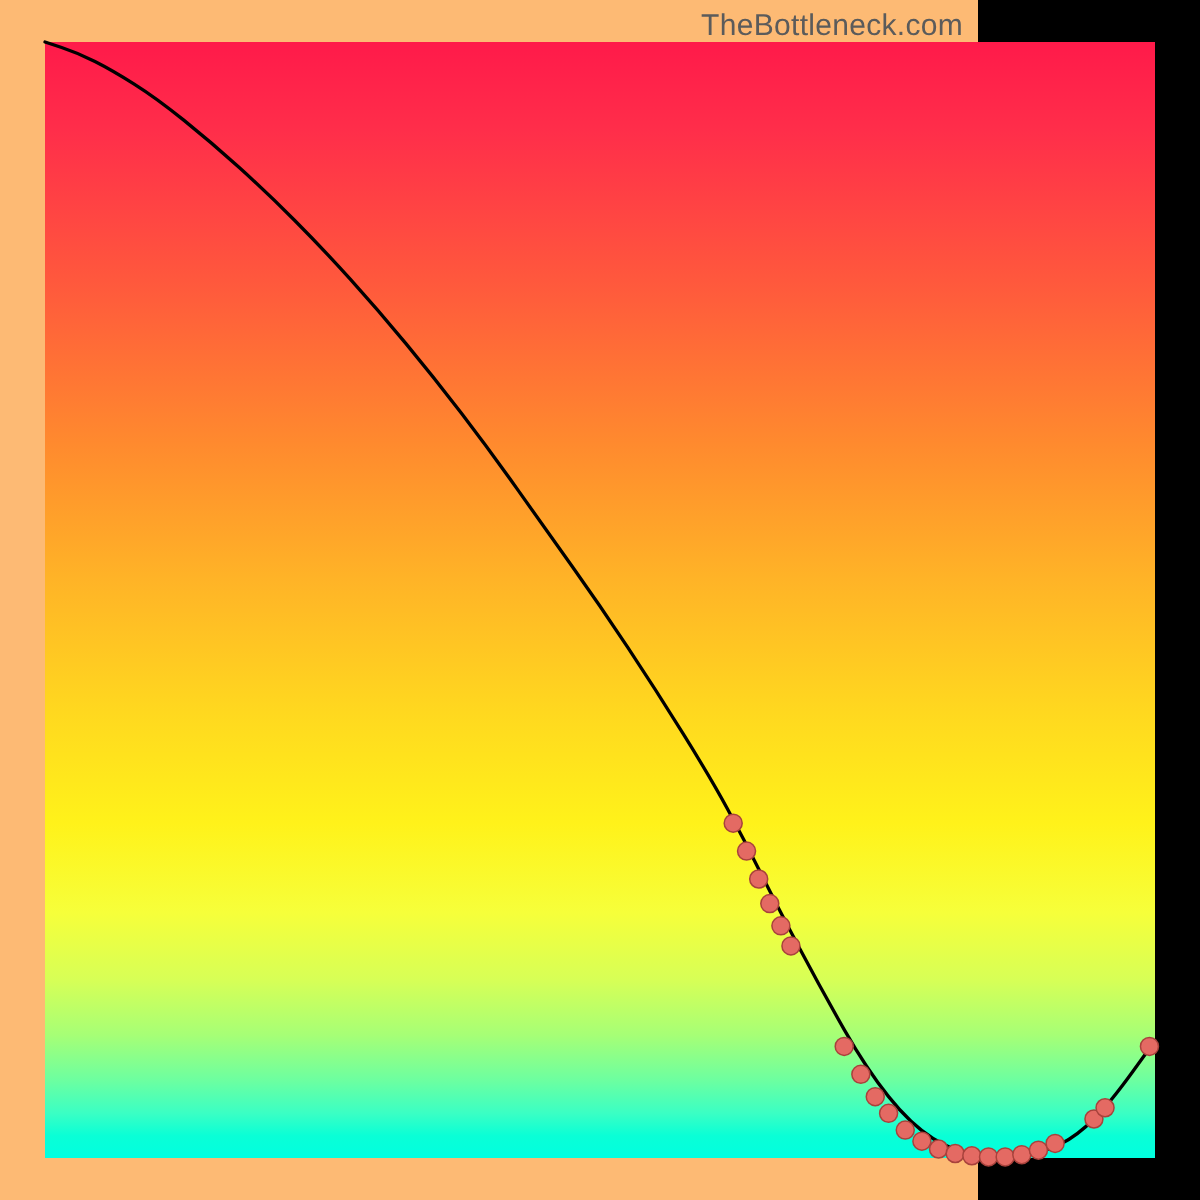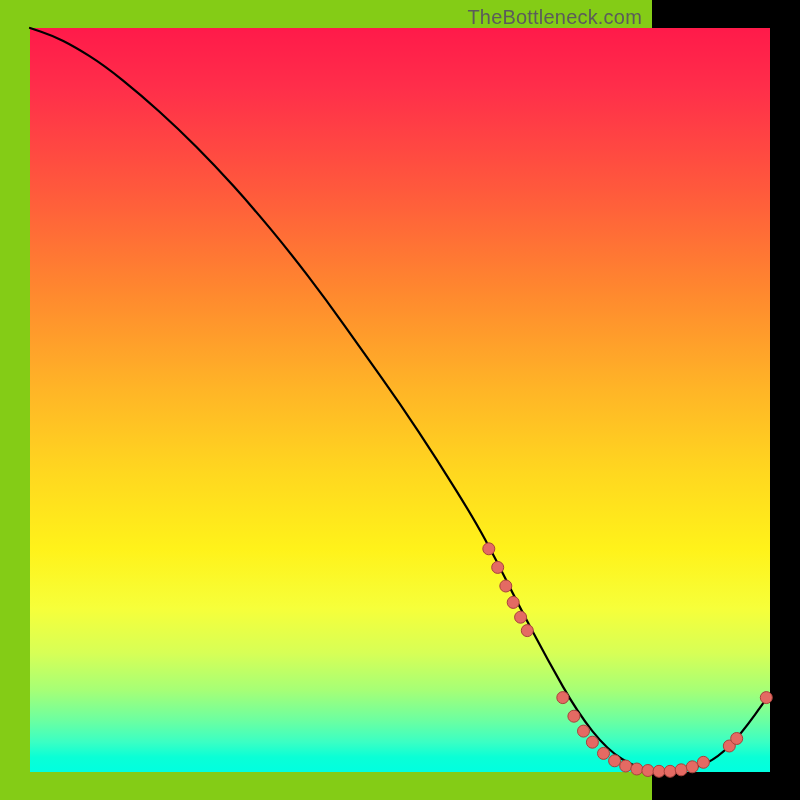--- a/index.html
+++ b/index.html
@@ -8,21 +8,21 @@
     width: 800px;
     height: 800px;
     background: #000000;
     overflow: hidden;
     font-family: Arial, Helvetica, sans-serif;
   }
   .stage {
     position: relative;
     width: 652px;
     height: 800px;
-    background: #84cc16;
+    background: #fdba74;
   }
   .plot {
     position: absolute;
     left: 30px;
     top: 28px;
     width: 740px;
     height: 744px;
     box-sizing: border-box;
   }
   .gradient-fill {

